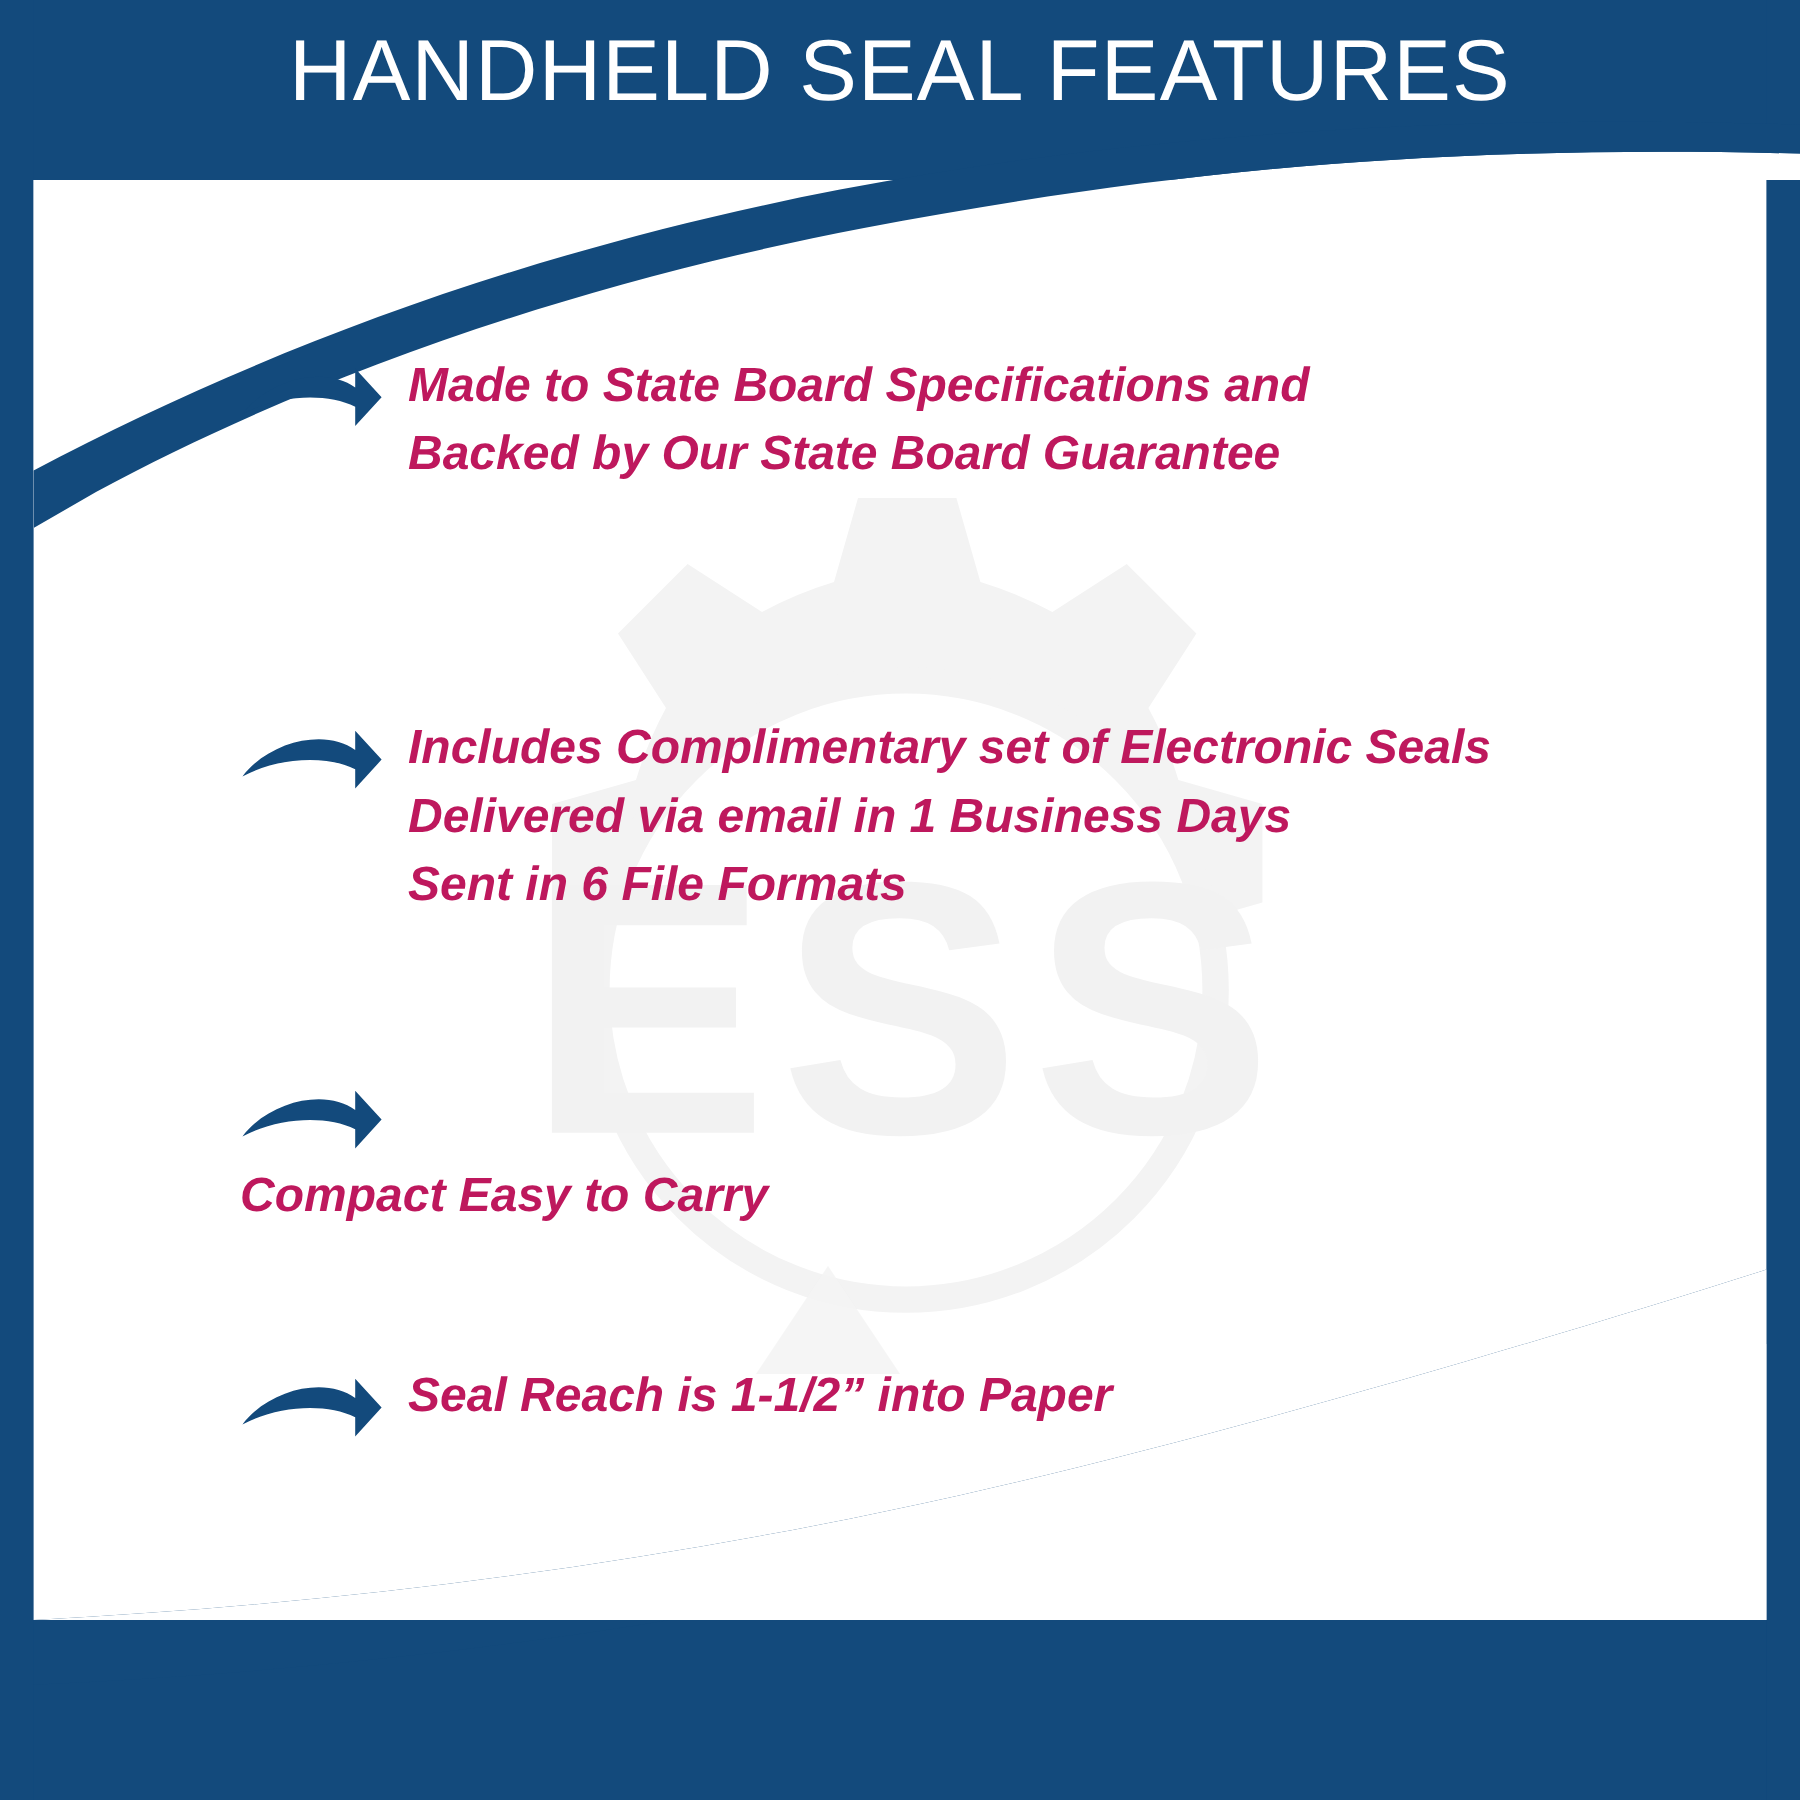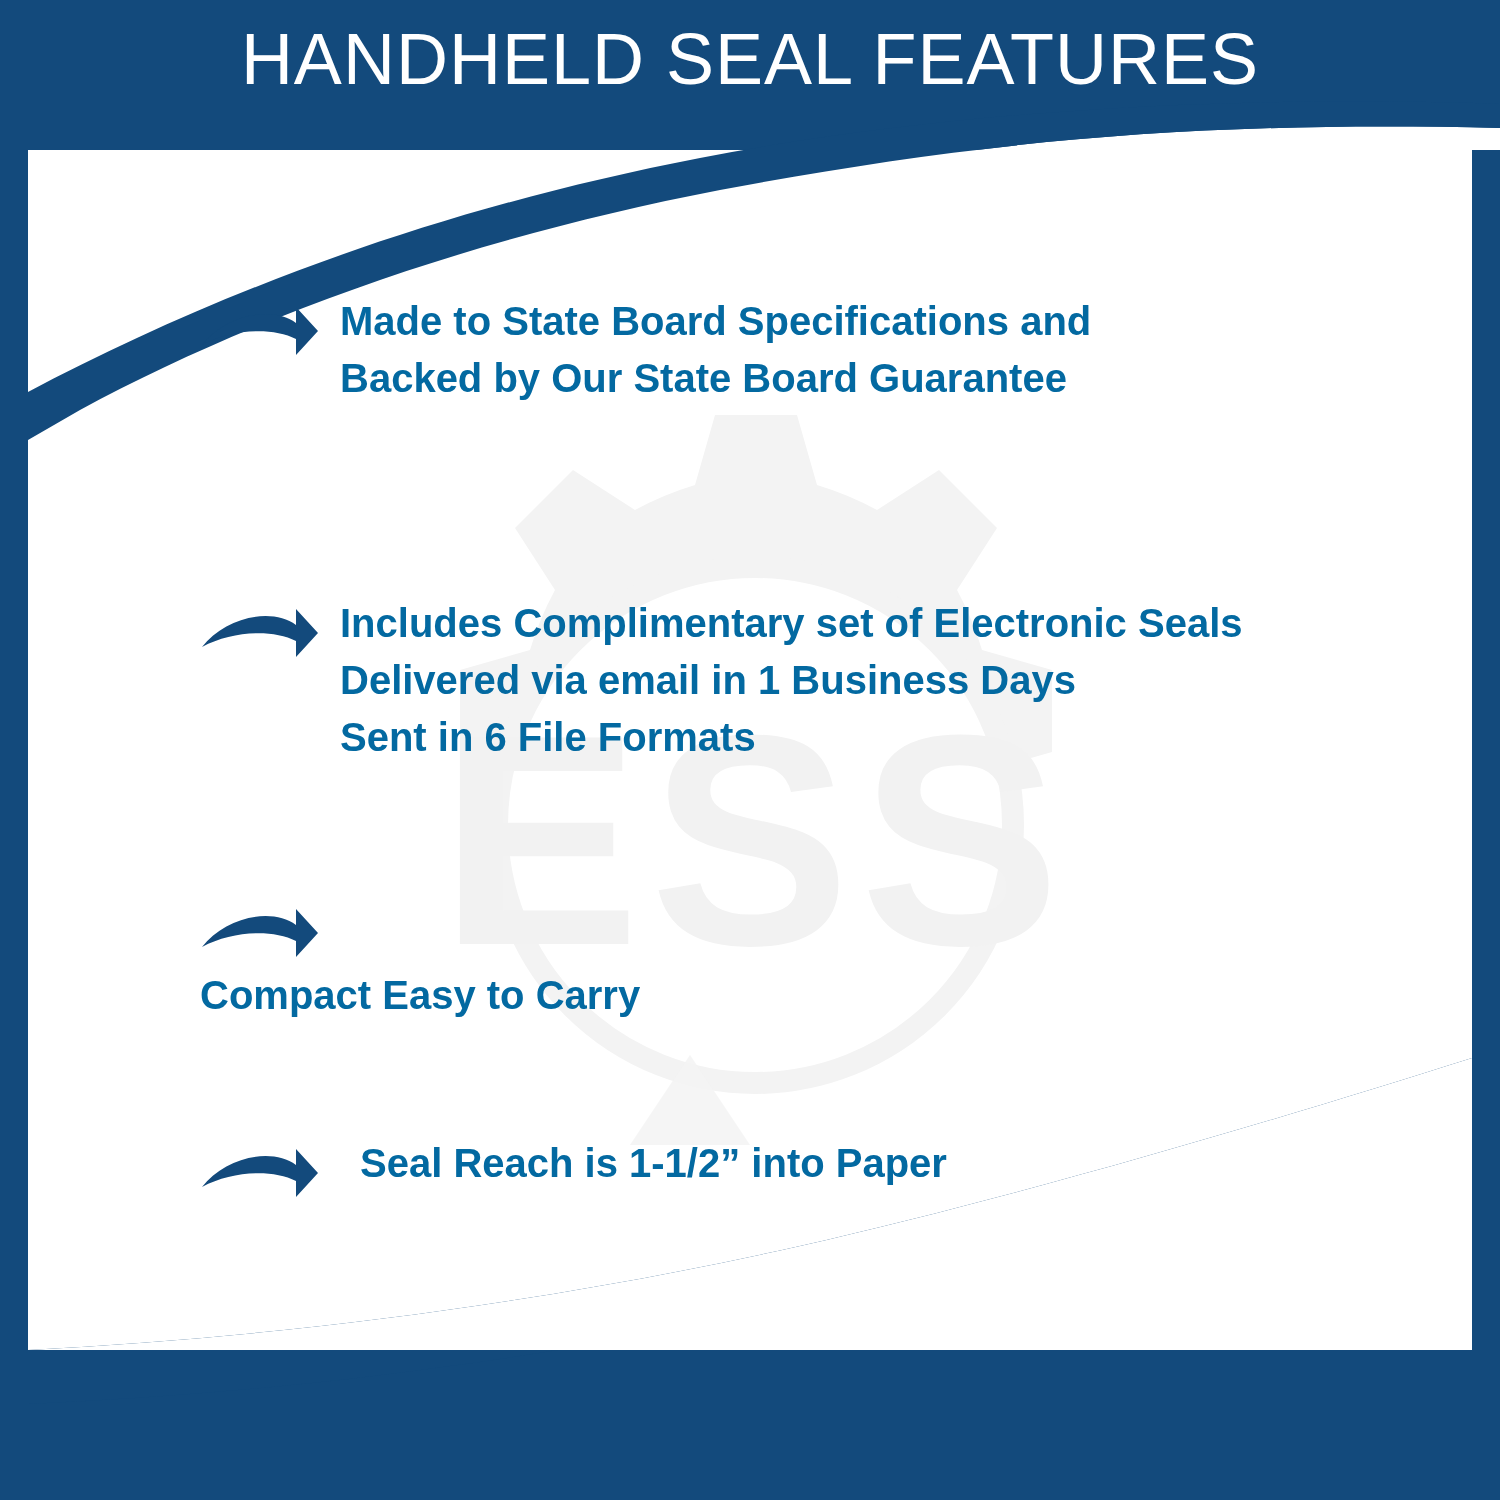--- a/index.html
+++ b/index.html
@@ -94,31 +94,32 @@
     display: flex;
     align-items: flex-start;
   }
   .feature-arrow {
     flex: 0 0 auto;
     width: 120px;
     margin-right: 20px;
     padding-top: 8px;
   }
   .feature-text {
-    color: #0369a1;
+    color: #be185d;
     font-size: 40px;
     font-weight: bold;
     line-height: 1.42;
     white-space: pre-line;
+    font-style: italic;
   }
 
   #feature-0 { top: 18px;   left: 0; }
   #feature-1 { top: 300px;  left: 0; margin-top: 20px; }
   #feature-2 { top: 620px;  left: 0; flex-direction: column; }
-  #feature-3 { top: 860px;  left: 0; gap: 20px; }
+  #feature-3 { top: 860px;  left: 0; }
 </style>
 </head>
 <body>
 
 <div class="poster">
 
   <div class="frame-top"></div>
   <div class="frame-bottom"></div>
   <div class="frame-left"></div>
   <div class="frame-right"></div>

